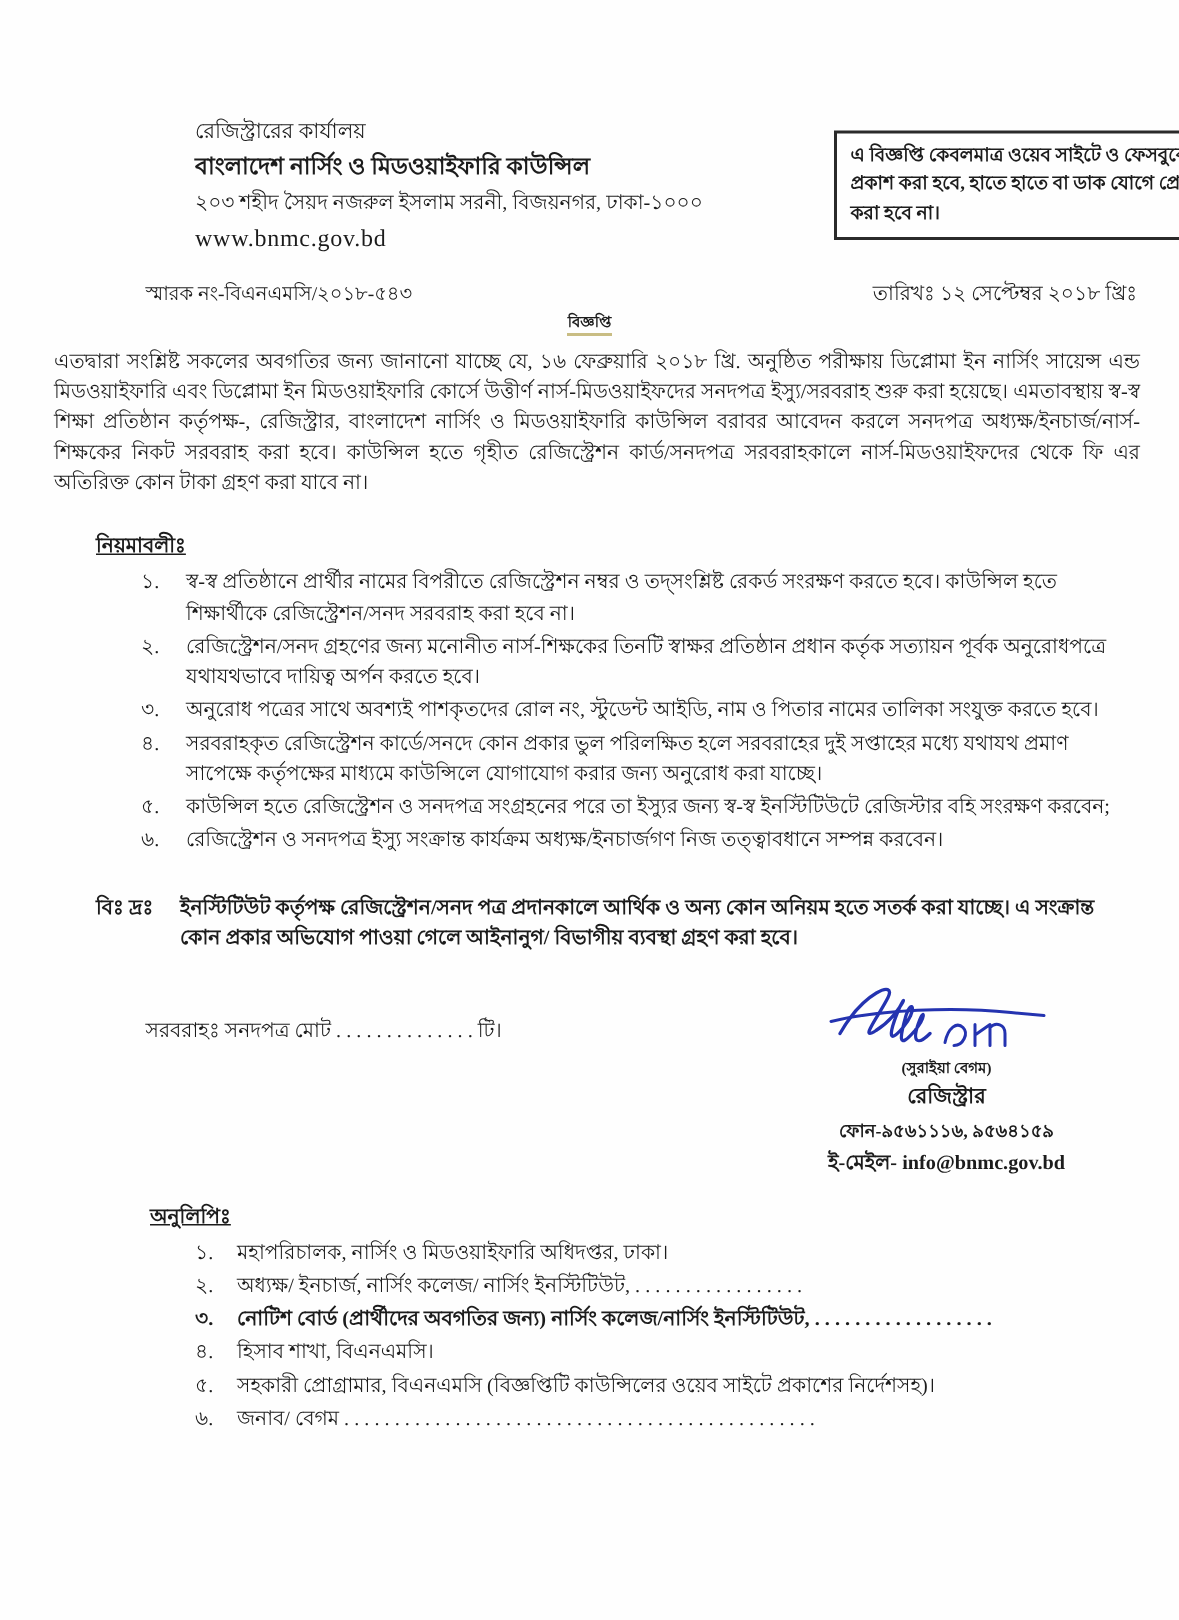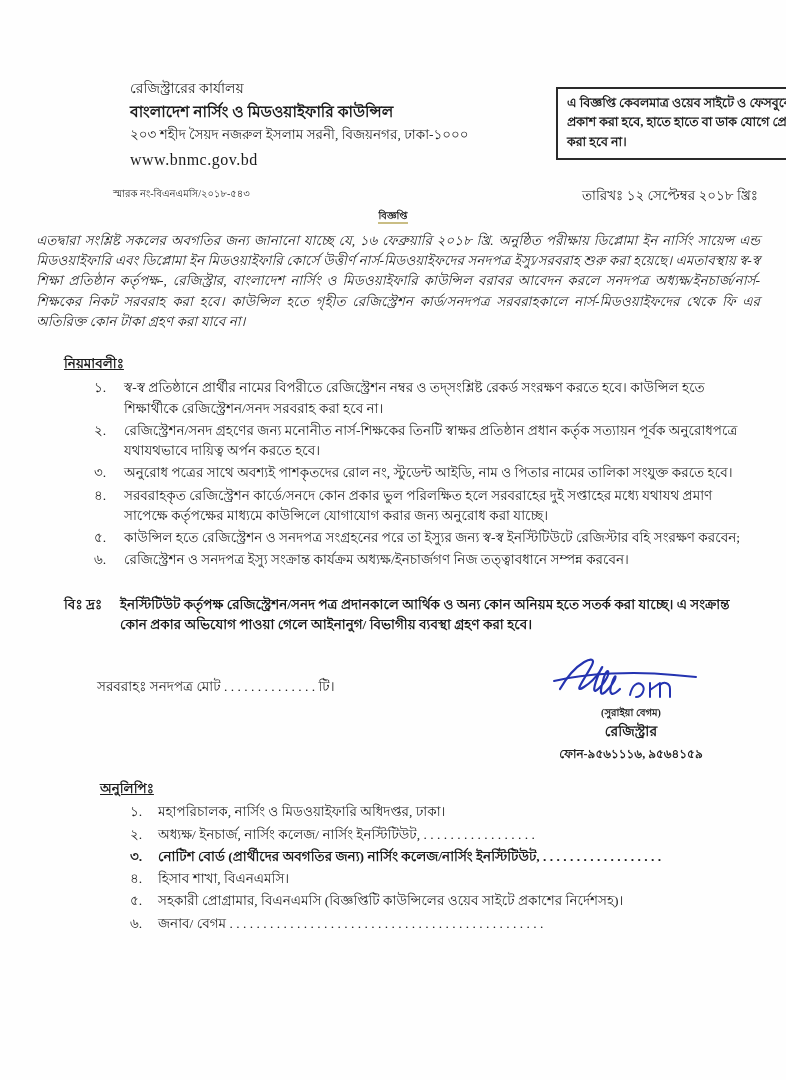--- a/index.html
+++ b/index.html
@@ -38,36 +38,35 @@
     line-height: 1.55;
     text-align: left;
     background: #fefefe;
   }
   .memo-row {
     display: flex;
     justify-content: space-between;
     padding: 0 28px 0 97px;
     margin-top: 14px;
   }
-  .memo-no { font-size: 10px; margin-left: 16px; }
+  .memo-no { font-size: 13px; }
   .date-line { font-size: 13.5px; }
   .notice-title {
     text-align: center;
     font-weight: bold;
     font-size: 10px;
     margin-top: 2px;
   }
   .notice-title span {
     border-bottom: 2px solid #c9bd84;
     padding-bottom: 1px;
   }
   .intro-para {
     margin: 8px 26px 2px 36px;
     text-align: justify;
-    font-style: italic;
   }
   .rules-heading {
     margin: 22px 0 4px 64px;
     font-weight: bold;
     text-decoration: underline;
   }
   .list { margin-left: 94px; margin-right: 40px; }
   .list-row { display: flex; margin-bottom: 2px; }
   .list-num { width: 30px; flex: 0 0 30px; }
   .list-text { flex: 1; text-align: left; }
@@ -167,20 +166,21 @@
     <div class="supply-line">সরবরাহঃ সনদপত্র মোট . . . . . . . . . . . . . . টি।</div>
     <div class="signature-block">
       <svg class="signature-svg" width="170" height="58" viewBox="0 0 170 58">
         <path d="M14 38 C 30 10, 52 2, 46 14 C 40 26, 26 44, 38 36 C 54 26, 60 8, 54 20 C 48 34, 44 48, 56 34 C 66 22, 62 14, 58 26 C 54 40, 52 50, 64 36 C 72 26, 70 20, 66 32 C 62 44, 66 46, 74 38" fill="none" stroke="#2433b0" stroke-width="2.2" stroke-linecap="round"></path>
         <path d="M8 30 C 40 22, 90 20, 128 24 L 150 26" fill="none" stroke="#2433b0" stroke-width="2" stroke-linecap="round"></path>
         <path d="M84 44 C 86 34, 92 30, 96 34 C 100 38, 96 46, 90 46 M104 46 L 104 32 M104 39 L 114 32 M114 46 L 114 34 C 118 30, 124 32, 124 38 L 124 46" fill="none" stroke="#2433b0" stroke-width="2" stroke-linecap="round"></path>
       </svg>
       <div class="sig-name">(সুরাইয়া বেগম)</div>
       <div class="sig-designation">রেজিস্ট্রার</div>
       <div class="sig-phone">ফোন-৯৫৬১১১৬, ৯৫৬৪১৫৯</div>
+      <div class="sig-email">ই-মেইল- info@bnmc.gov.bd</div>
     </div>
   </div>
 
   <div class="copies">
     <div class="copies-heading">অনুলিপিঃ</div>
     <div class="list">
       <div class="list-row">
         <span class="list-num">১.</span>
         <span class="list-text">মহাপরিচালক, নার্সিং ও মিডওয়াইফারি অধিদপ্তর, ঢাকা।</span>
       </div>

